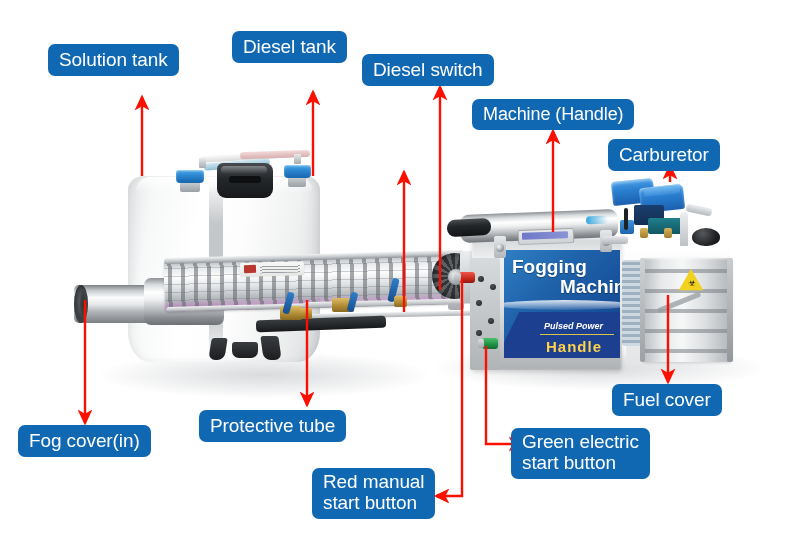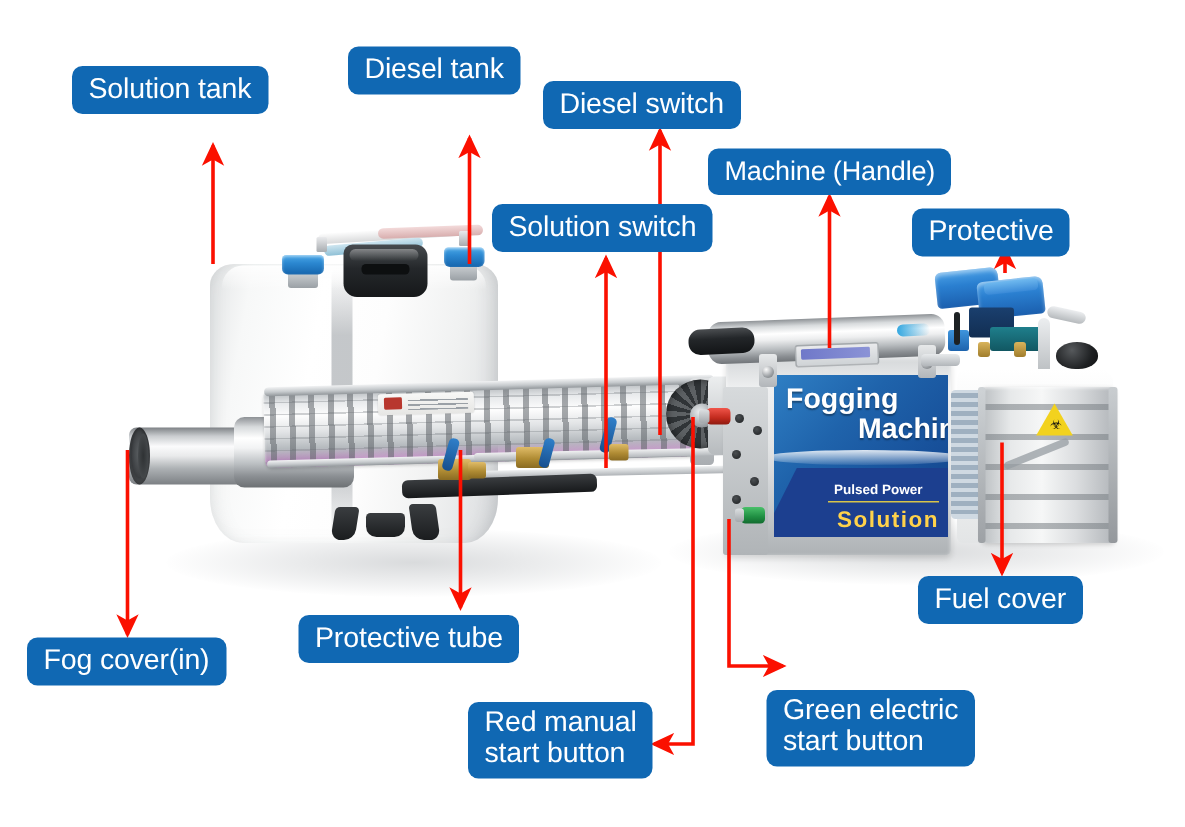--- a/index.html
+++ b/index.html
@@ -17,21 +17,21 @@
     padding:5px 11px 6px 11px;
     white-space:pre;
     letter-spacing:-.1px;
     box-sizing:border-box;
   }
   .label.two{line-height:1.1;padding:4px 11px 5px 11px;}
 
   svg.arrows{position:absolute;left:0;top:0;width:790px;height:551px;pointer-events:none;}
 
   
-  #photo{position:absolute;left:16px;top:0;width:632px;height:551px;}
+  #photo{position:absolute;left:4px;top:0;width:632px;height:551px;}
   .pc{position:absolute;}
 
   
   .shadow{
     background:radial-gradient(ellipse at 50% 50%, rgba(140,145,150,.33) 0%, rgba(150,155,160,.14) 45%, rgba(255,255,255,0) 72%);
     border-radius:50%;
   }
 
   
   .tank-body{
@@ -259,22 +259,22 @@
     <div class="pc rivet" style="left:472px;top:300px;width:6px;height:6px;"></div>
     <div class="pc rivet" style="left:484px;top:318px;width:6px;height:6px;"></div>
     <div class="pc rivet" style="left:472px;top:330px;width:6px;height:6px;"></div>
 
     <div class="pc brand" style="left:500px;top:250px;width:116px;height:108px;">
       <div class="brand-txt" style="left:8px;top:6px;font-size:19px;">Fogging</div>
       <div class="brand-txt" style="left:24px;top:26px;font-size:19px;margin-left:32px;">Machine</div>
       <div class="brand-wave" style="top:50px;"></div>
       <div class="brand-lower" style="left:-10px;top:62px;width:140px;height:50px;clip-path:polygon(18% 0,100% 0,100% 100%,0 100%);"></div>
       <div class="brand-rule" style="left:36px;top:84px;width:74px;"></div>
-      <div class="brand-sub" style="left:40px;top:71px;font-size:9px;font-weight:bold;">Pulsed Power</div>
-      <div class="brand-sprayer" style="left:42px;top:88px;font-size:15px;letter-spacing:1px;">Solution</div>
+      <div class="brand-sub" style="left:40px;top:71px;font-size:9px;font-weight:bold;font-style:italic;">Pulsed Power</div>
+      <div class="brand-sprayer" style="left:42px;top:88px;font-size:15px;letter-spacing:1px;">Handle</div>
     </div>
 
     <div class="pc redbtn" style="left:455px;top:272px;width:16px;height:11px;"></div>
     <div class="pc" style="left:450px;top:273px;width:7px;height:9px;background:linear-gradient(180deg,#dcdfe1,#a4a8ac);border-radius:2px;"></div>
     <div class="pc greenbtn" style="left:478px;top:338px;width:16px;height:11px;"></div>
     <div class="pc" style="left:474px;top:339px;width:6px;height:9px;background:linear-gradient(180deg,#dcdfe1,#a4a8ac);border-radius:2px;"></div>
 
     <div class="pc inflator" style="left:456px;top:212px;width:158px;height:28px;transform:rotate(-2.2deg);"></div>
     <div class="pc grip" style="left:443px;top:219px;width:44px;height:17px;transform:rotate(-3deg);"></div>
     <div class="pc infl-plate" style="left:514px;top:229px;width:54px;height:13px;transform:rotate(-2.2deg);"></div>
@@ -334,29 +334,28 @@
   </svg>
 
   <div class="label" style="left:48px;top:44px;">Solution tank</div>
 
   <div class="label" style="left:362px;top:54px;">Diesel switch</div>
 
   <div class="label" style="left:232px;top:31px;">Diesel tank</div>
 
   <div class="label" style="left:472px;top:99px;font-size:18px;">Machine (Handle)</div>
 
-  <div class="label" style="left:328px;top:136px;">Solution switch</div>
-
-  <div class="label" style="left:608px;top:139px;">Protective</div>
+
+  <div class="label" style="left:608px;top:139px;">Carburetor</div>
 
   <div class="label" style="left:612px;top:384px;">Fuel cover</div>
 
   <div class="label" style="left:18px;top:425px;">Fog cover(in)</div>
 
   <div class="label" style="left:199px;top:410px;">Protective tube</div>
 
-  <div class="label two" style="left:511px;top:428px;margin-top:32px;">Green electric
+  <div class="label two" style="left:511px;top:428px;">Green electric
 start button</div>
 
   <div class="label two" style="left:312px;top:468px;">Red manual
 start button</div>
 
 </div>
 
 </body></html>

